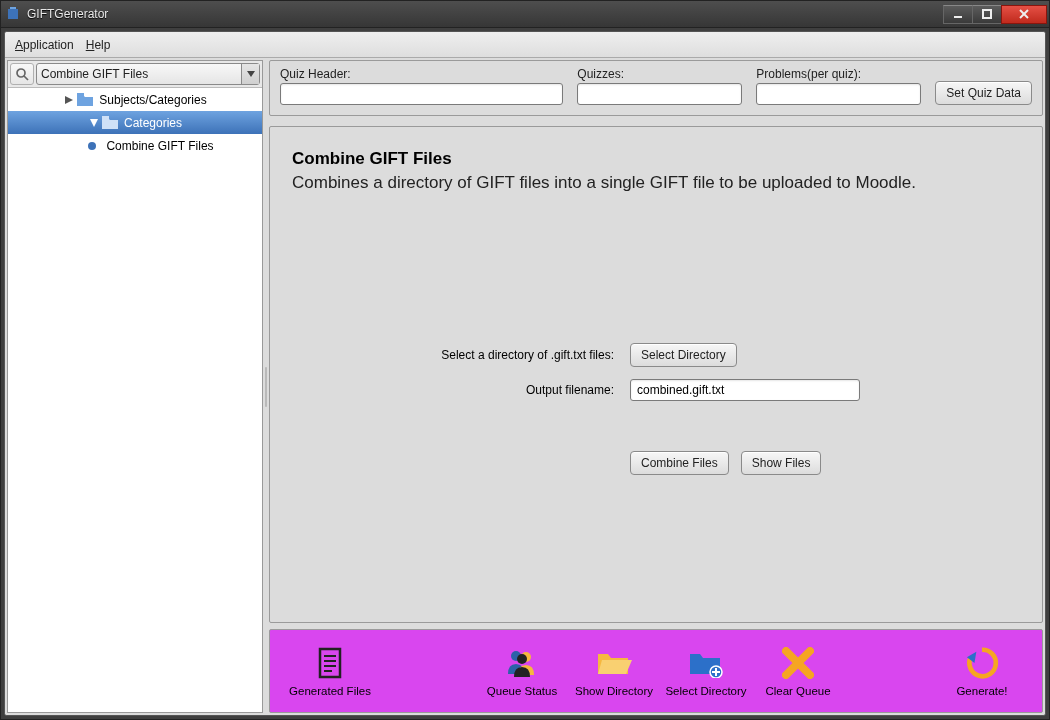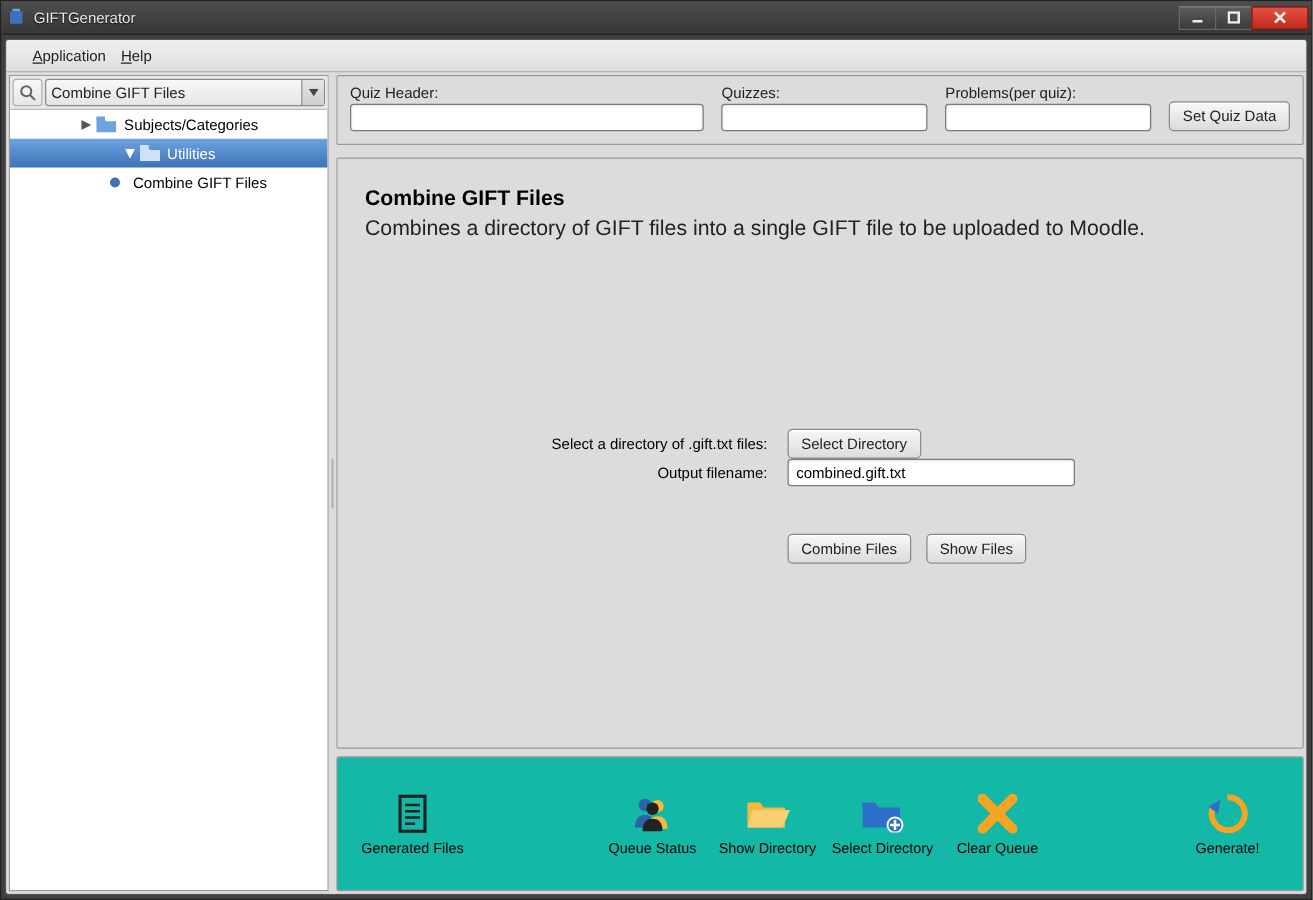--- a/index.html
+++ b/index.html
@@ -56,21 +56,21 @@
     flex-direction: column;
     overflow: hidden;
   }
   
   .menubar {
     height: 26px;
     background: linear-gradient(#efefef,#dedede);
     border-bottom: 1px solid #aaa;
     display: flex;
     align-items: center;
-    padding: 0 17px;
+    padding: 0 6px;
     gap: 4px;
   }
   .menubar .menuitem {
     padding: 3px 4px;
     font-size: 12px;
     color: #222;
   }
   .menubar .menuitem .ul { text-decoration: underline; }
   
   .body {
@@ -193,34 +193,34 @@
     background: #dcdcdc;
     border: 1px solid #9a9a9a;
     border-radius:2px;
     padding: 22px 22px;
     display:flex;flex-direction:column;
   }
   .contentcard h2 { font-size: 17px; font-weight: bold; margin-bottom: 4px; }
   .contentcard .desc { font-size:17px; color:#222; }
   .formarea {
     margin-top: 150px;
-    display:flex;flex-direction:column;
+    display:flex;flex-direction:column;gap:12px;
   }
   .formrow { display:flex; align-items:center; }
   .formrow .lbl { width: 338px; text-align:right; padding-right: 16px; font-size:12px; }
   .formrow .val { display:flex; gap:12px; }
   .formrow input.text {
     width: 230px; height:22px; border:1px solid #7a7a7a;border-radius:3px;background:#fff;padding:0 6px;font-size:12px;
     box-shadow: inset 0 1px 2px rgba(0,0,0,.1);
   }
   .actionrow { margin-top: 38px; }
   
   .bottombar {
-    height: 108px;
-    background: #14b8a6;
+    height: 84px;
+    background: #d946ef;
     border: 1px solid #9a9a9a;
     border-radius:2px;
     margin-top: 6px;
     display:flex;
     align-items:center;
     padding: 6px 14px;
   }
   .bbitem { display:flex;flex-direction:column;align-items:center;gap:4px; width: 92px; }
   .bbitem .icon { width: 40px; height: 36px; display:flex;align-items:center;justify-content:center; }
   .bbitem .lbl { font-size:11.5px; }
@@ -302,21 +302,21 @@
           <div class="tree-row sel">
             <span class="tw">
                 <svg width="8" height="8">
                   <polygon points="0,0 8,0 4,8" fill="#fff"></polygon>
                 </svg>
               </span>
             <span class="folder"><svg viewBox="0 0 16 13">
                   <path d="M0 2 L6 2 L8 4 L16 4 L16 13 L0 13 Z" fill="#cfe1f7"></path>
                   <rect x="0" y="0" width="7" height="3" fill="#cfe1f7"></rect>
                 </svg></span>
-            <span>Utilities</span>
+            <span>Categories</span>
           </div>
           <div class="tree-row sub">
             <span class="bullet"></span>
             <span>Combine GIFT Files</span>
           </div>
         </div>
       </div>
 
       <div class="splitter"></div>
 

